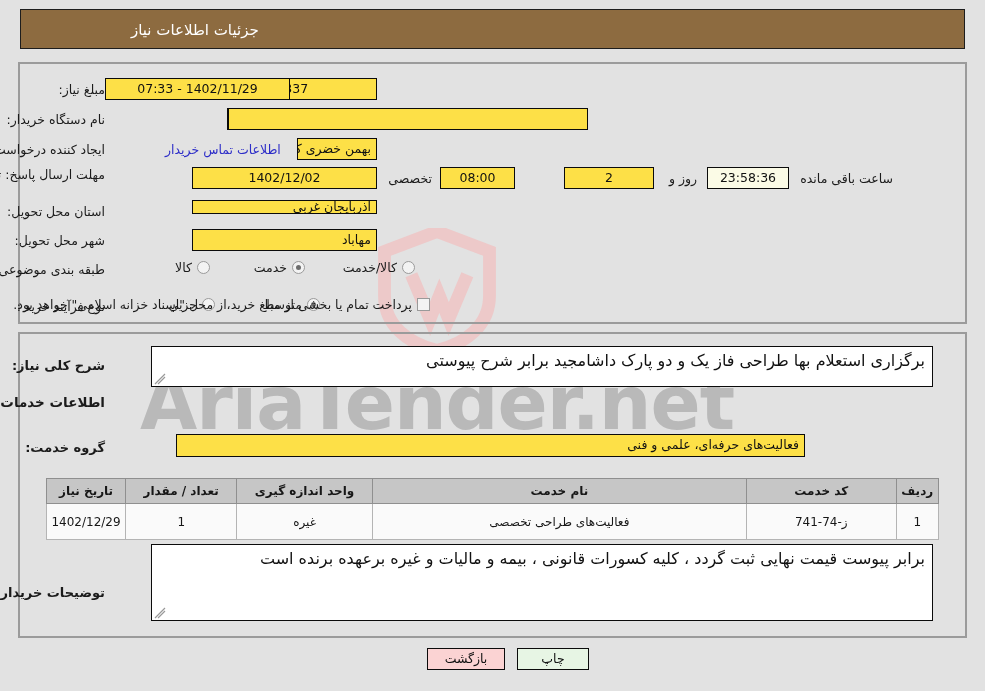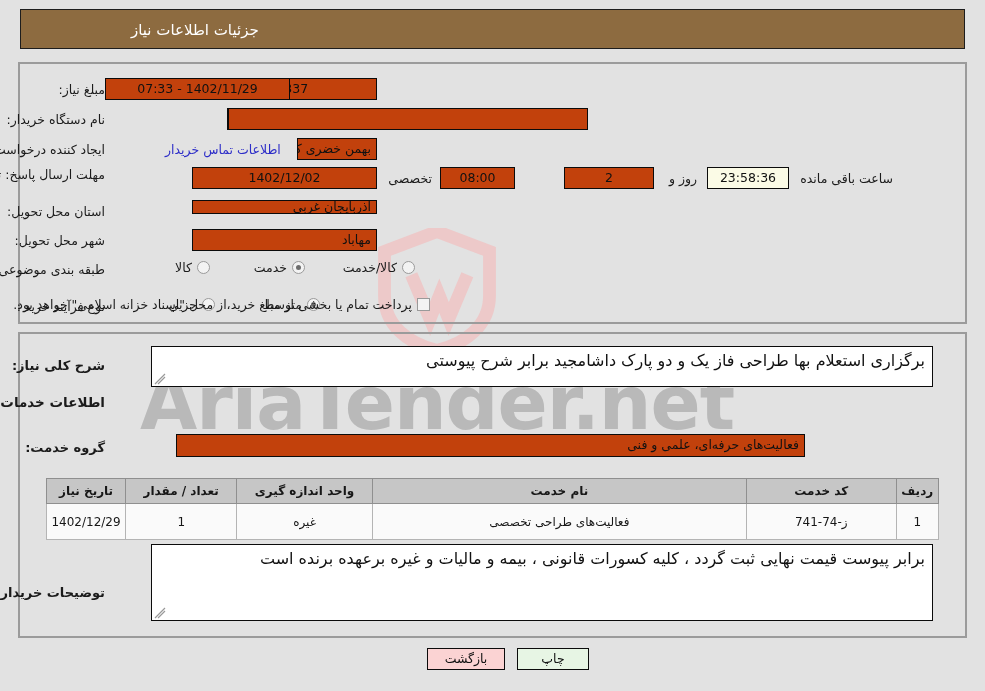--- a/index.html
+++ b/index.html
@@ -81,21 +81,21 @@
     position: absolute;
     font-size: 12.5px;
     color: #1b1b1b;
     white-space: nowrap;
     line-height: 16px;
     z-index: 4;
   }
   .lbl.bold { font-weight: bold; }
   .box {
     position: absolute;
-    background: #c2410c;
+    background: #fde047;
     border: 1px solid #0b0b0b;
     font-size: 12.5px;
     color: #111;
     line-height: 1.15;
     padding: 2px 5px;
     display: flex;
     align-items: center;
     z-index: 4;
     overflow: hidden;
     white-space: nowrap;

